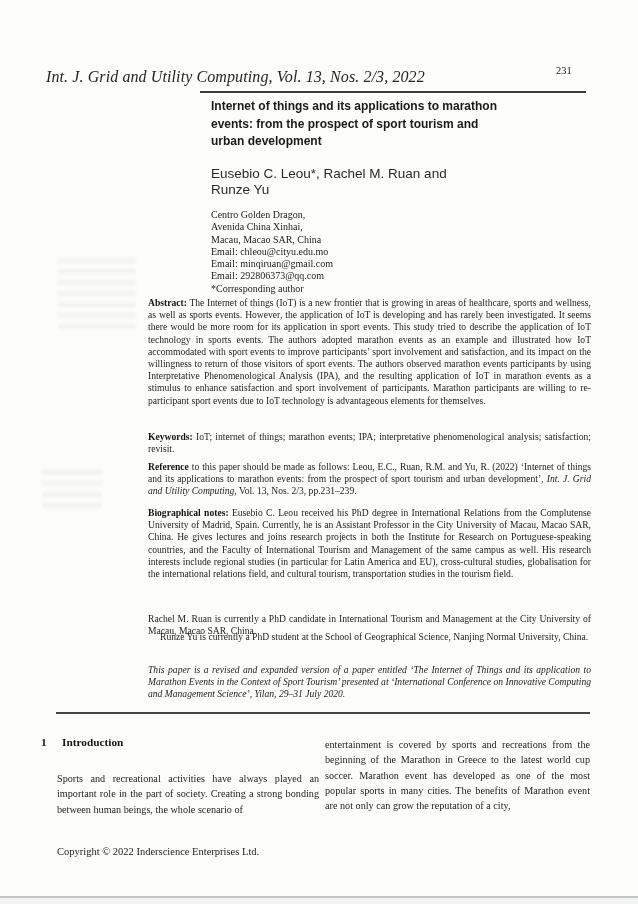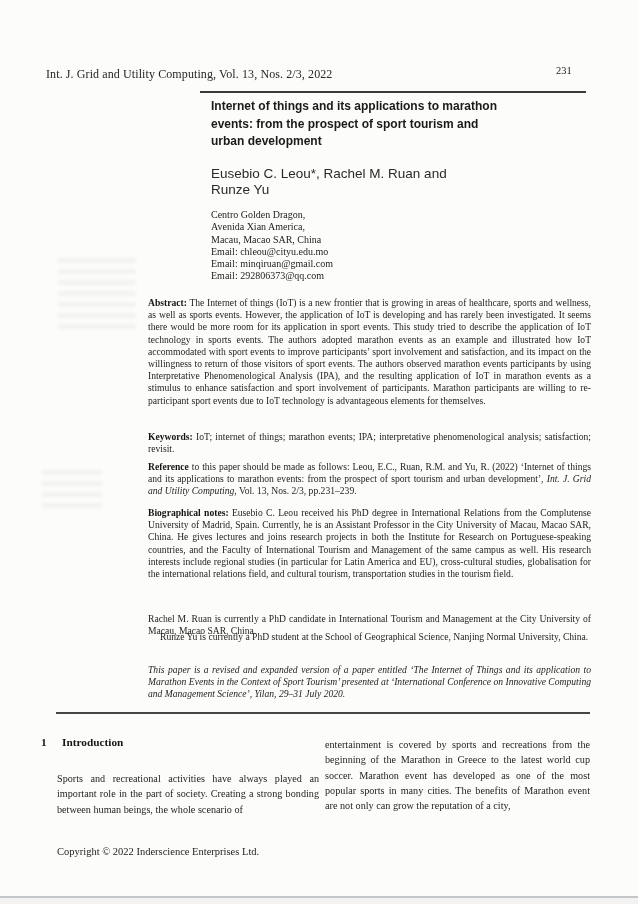--- a/index.html
+++ b/index.html
@@ -7,21 +7,21 @@
     width:638px; height:904px;
     background:#e9e9e7;
     font-family:"Liberation Serif", serif;
   }
   .page {
     position:relative; width:638px; height:904px;
     background:#fcfcfa; overflow:hidden; color:#1e1e1e;
   }
   .running-head {
     position:absolute; top:67px; left:46px;
-    font-size:12px; line-height:1.2;
+    font-style:italic; font-size:16px; line-height:1.2;
     color:#262626; letter-spacing:.1px;
   }
   .page-num {
     position:absolute; top:65px; left:556px;
     font-size:10.5px; color:#222;
   }
   .title-rule {
     position:absolute; top:91px; left:200px; width:386px; height:2px;
     background:#3b3b3b;
   }
@@ -101,25 +101,26 @@
     <div>urban development</div>
   </div>
 
   <div class="authors">
     <div>Eusebio C. Leou*, Rachel M. Ruan and</div>
     <div>Runze Yu</div>
   </div>
 
   <div class="affiliation">
     <div>Centro Golden Dragon,</div>
-    <div>Avenida Xian America,</div>
+    <div>Avenida China Xinhai,</div>
     <div>Macau, Macao SAR, China</div>
     <div>Email: chleou@cityu.edu.mo</div>
     <div>Email: minqiruan@gmail.com</div>
     <div>Email: 292806373@qq.com</div>
+    <div>*Corresponding author</div>
   </div>
 
   <div class="front-para p-abstract">
     <b>Abstract:</b><span> The Internet of things (IoT) is a new frontier that is growing in areas of healthcare, sports and wellness, as well as sports events. However, the application of IoT is developing and has rarely been investigated. It seems there would be more room for its application in sport events. This study tried to describe the application of IoT technology in sports events. The authors adopted marathon events as an example and illustrated how IoT accommodated with sport events to improve participants’ sport involvement and satisfaction, and its impact on the willingness to return of those visitors of sport events. The authors observed marathon events participants by using Interpretative Phenomenological Analysis (IPA), and the resulting application of IoT in marathon events as a stimulus to enhance satisfaction and sport involvement of participants. Marathon participants are willing to re-participant sport events due to IoT technology is advantageous elements for themselves.</span>
   </div>
 
   <div class="front-para p-keywords">
     <b>Keywords:</b><span> IoT; internet of things; marathon events; IPA; interpretative phenomenological analysis; satisfaction; revisit.</span>
   </div>
 

